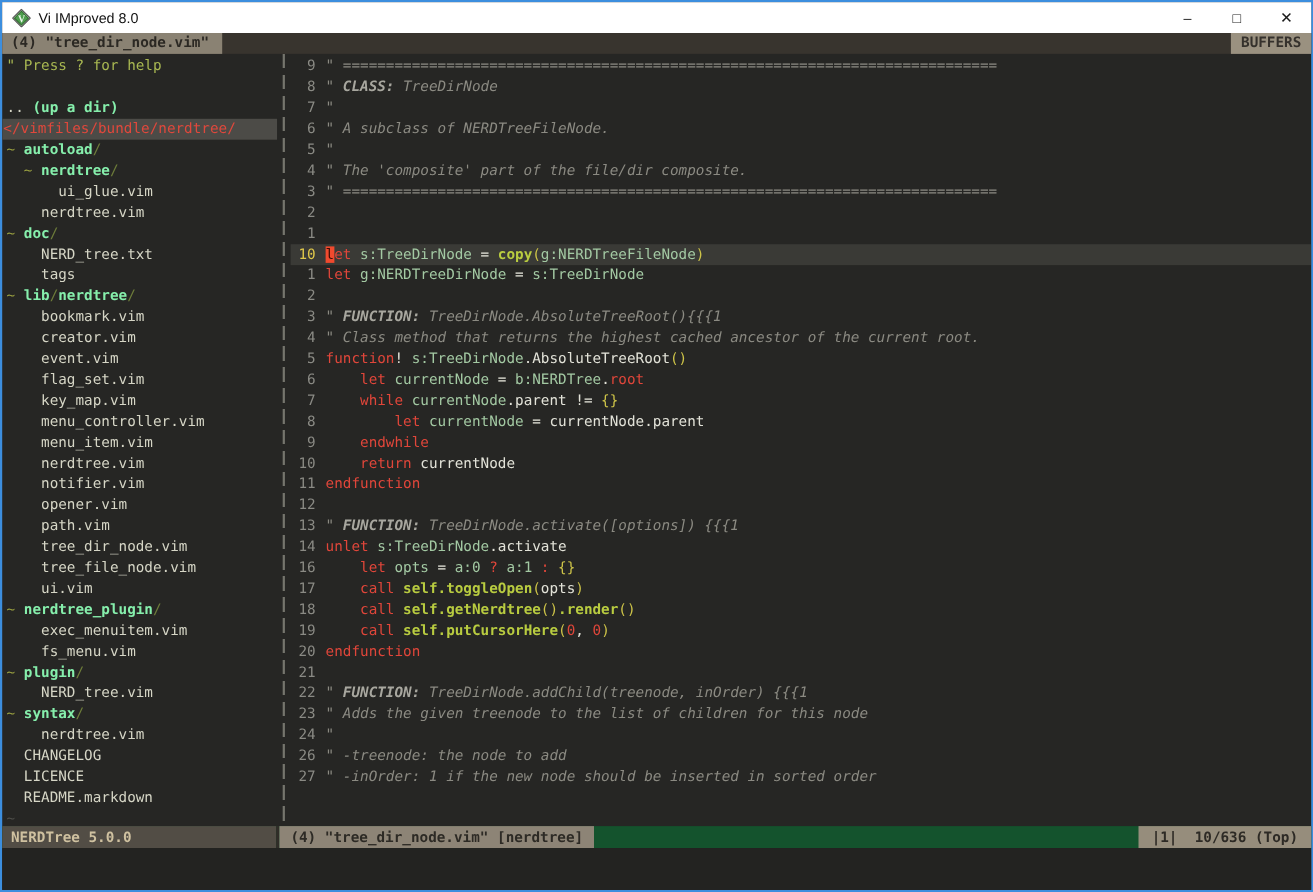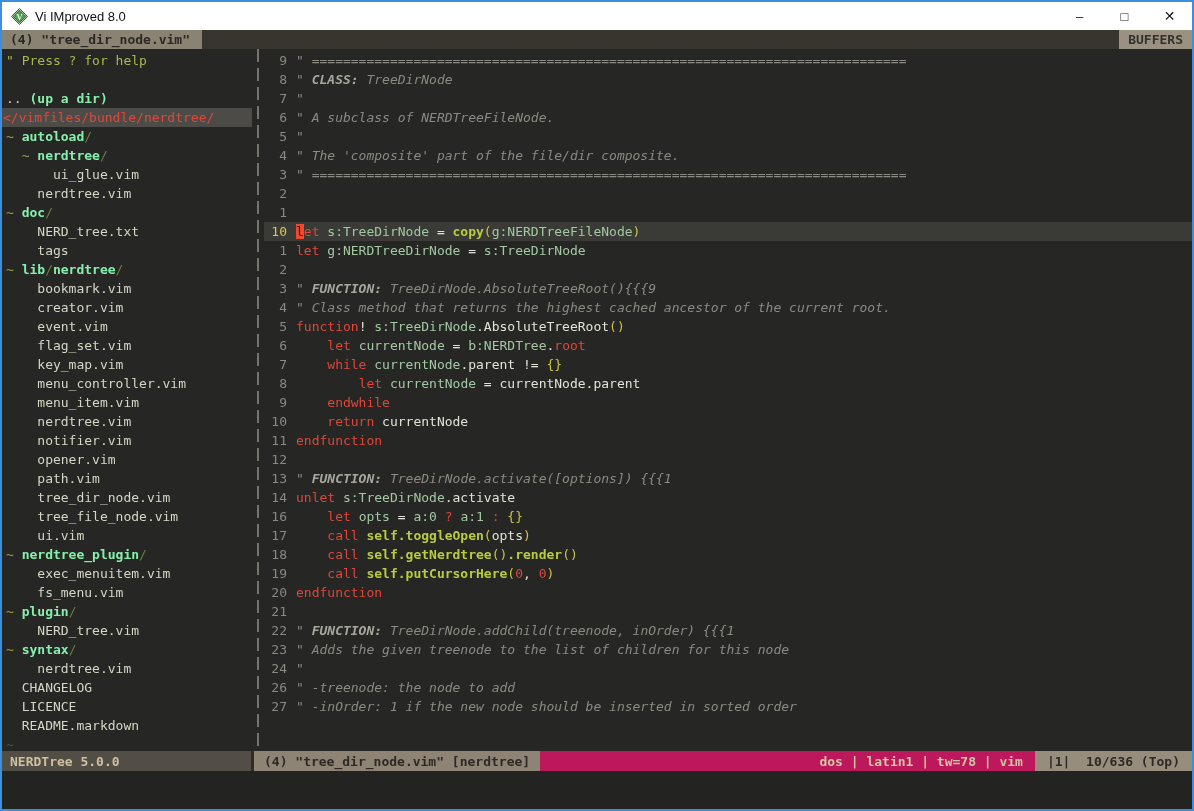--- a/index.html
+++ b/index.html
@@ -52,21 +52,21 @@
   .tok-cb { color:#a8a79f; font-style:italic; font-weight:bold; }
   .tok-k  { color:#e0463a; }
   .tok-i  { color:#a3c9a3; }
   .tok-f  { color:#b9cc40; font-weight:bold; }
   .tok-p  { color:#cdc348; }
   .tok-t  { color:#e2e2d8; }
   .tok-n  { color:#e0463a; }
   .tok-cur { background:#f04a2e; color:#3d0e06; }
 
   
-  .statusline { flex:0 0 20px; display:flex; background:#be185d; font-size:13px;
+  .statusline { flex:0 0 20px; display:flex; background:#14532d; font-size:13px;
                 font-weight:bold; align-items:stretch; white-space:pre; }
   .sl-left  { flex:0 0 249px; background:#524d45; color:#cfc1a0; padding-left:8px;
               display:flex; align-items:center; }
   .sl-gap   { flex:0 0 3px; background:#302d28; }
   .sl-file  { background:#8d8476; color:#2d2a25; padding:0 10px; display:flex; align-items:center; }
   .sl-mid   { flex:1 1 auto; }
   .sl-flags { color:#d3c5a4; display:flex; align-items:center; padding-right:12px; }
   .sl-ruler { background:#968d7c; color:#2d2a25; padding:0 12px; display:flex; align-items:center; }
 
   .cmdline { flex:0 0 38px; background:#232321; }
@@ -107,21 +107,21 @@
         <div class="crow"><div class="lnum">7</div><div class="ltext"><span class="tok-c">"</span></div></div>
         <div class="crow"><div class="lnum">6</div><div class="ltext"><span class="tok-c">" A subclass of NERDTreeFileNode.</span></div></div>
         <div class="crow"><div class="lnum">5</div><div class="ltext"><span class="tok-c">"</span></div></div>
         <div class="crow"><div class="lnum">4</div><div class="ltext"><span class="tok-c">" The 'composite' part of the file/dir composite.</span></div></div>
         <div class="crow"><div class="lnum">3</div><div class="ltext"><span class="tok-c">" ============================================================================</span></div></div>
         <div class="crow"><div class="lnum">2</div><div class="ltext"></div></div>
         <div class="crow"><div class="lnum">1</div><div class="ltext"></div></div>
         <div class="crow cursorline"><div class="lnum">10</div><div class="ltext"><span class="tok-cur">l</span><span class="tok-k">et</span><span class="tok-t"> </span><span class="tok-i">s:TreeDirNode</span><span class="tok-t"> = </span><span class="tok-f">copy</span><span class="tok-p">(</span><span class="tok-i">g:NERDTreeFileNode</span><span class="tok-p">)</span></div></div>
         <div class="crow"><div class="lnum">1</div><div class="ltext"><span class="tok-k">let</span><span class="tok-t"> </span><span class="tok-i">g:NERDTreeDirNode</span><span class="tok-t"> = </span><span class="tok-i">s:TreeDirNode</span></div></div>
         <div class="crow"><div class="lnum">2</div><div class="ltext"></div></div>
-        <div class="crow"><div class="lnum">3</div><div class="ltext"><span class="tok-c">" </span><span class="tok-cb">FUNCTION:</span><span class="tok-c"> TreeDirNode.AbsoluteTreeRoot(){{{9</span></div></div>
+        <div class="crow"><div class="lnum">3</div><div class="ltext"><span class="tok-c">" </span><span class="tok-cb">FUNCTION:</span><span class="tok-c"> TreeDirNode.AbsoluteTreeRoot(){{{1</span></div></div>
         <div class="crow"><div class="lnum">4</div><div class="ltext"><span class="tok-c">" Class method that returns the highest cached ancestor of the current root.</span></div></div>
         <div class="crow"><div class="lnum">5</div><div class="ltext"><span class="tok-k">function</span><span class="tok-t">! </span><span class="tok-i">s:TreeDirNode</span><span class="tok-t">.AbsoluteTreeRoot</span><span class="tok-p">()</span></div></div>
         <div class="crow"><div class="lnum">6</div><div class="ltext"><span class="tok-t">    </span><span class="tok-k">let</span><span class="tok-t"> </span><span class="tok-i">currentNode</span><span class="tok-t"> = </span><span class="tok-i">b:NERDTree</span><span class="tok-t">.</span><span class="tok-k">root</span></div></div>
         <div class="crow"><div class="lnum">7</div><div class="ltext"><span class="tok-t">    </span><span class="tok-k">while</span><span class="tok-t"> </span><span class="tok-i">currentNode</span><span class="tok-t">.parent != </span><span class="tok-p">{}</span></div></div>
         <div class="crow"><div class="lnum">8</div><div class="ltext"><span class="tok-t">        </span><span class="tok-k">let</span><span class="tok-t"> </span><span class="tok-i">currentNode</span><span class="tok-t"> = currentNode.parent</span></div></div>
         <div class="crow"><div class="lnum">9</div><div class="ltext"><span class="tok-t">    </span><span class="tok-k">endwhile</span></div></div>
         <div class="crow"><div class="lnum">10</div><div class="ltext"><span class="tok-t">    </span><span class="tok-k">return</span><span class="tok-t"> currentNode</span></div></div>
         <div class="crow"><div class="lnum">11</div><div class="ltext"><span class="tok-k">endfunction</span></div></div>
         <div class="crow"><div class="lnum">12</div><div class="ltext"></div></div>
         <div class="crow"><div class="lnum">13</div><div class="ltext"><span class="tok-c">" </span><span class="tok-cb">FUNCTION:</span><span class="tok-c"> TreeDirNode.activate([options]) {{{1</span></div></div>
@@ -138,19 +138,18 @@
         <div class="crow"><div class="lnum">26</div><div class="ltext"><span class="tok-c">" -treenode: the node to add</span></div></div>
         <div class="crow"><div class="lnum">27</div><div class="ltext"><span class="tok-c">" -inOrder: 1 if the new node should be inserted in sorted order</span></div></div>
       </div>
   </div>
 
   <div class="statusline">
     <div class="sl-left">NERDTree 5.0.0</div>
     <div class="sl-gap"></div>
     <div class="sl-file">(4) "tree_dir_node.vim" [nerdtree]</div>
     <div class="sl-mid"></div>
-    <div class="sl-flags">dos | latin1 | tw=78 | vim</div>
     <div class="sl-ruler">|1|  10/636 (Top)</div>
   </div>
 
   <div class="cmdline"></div>
 
 </div>
 
 </body></html>

